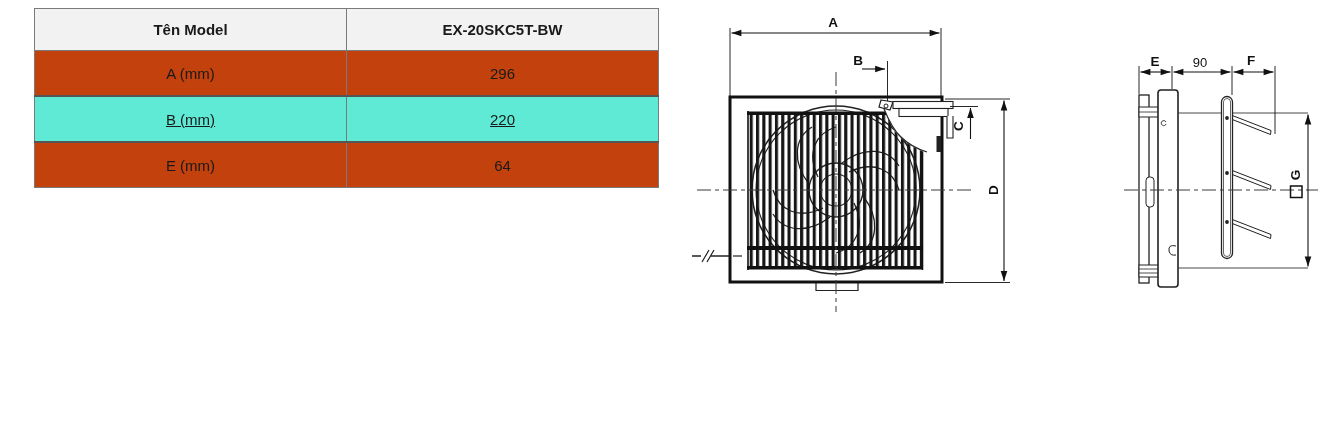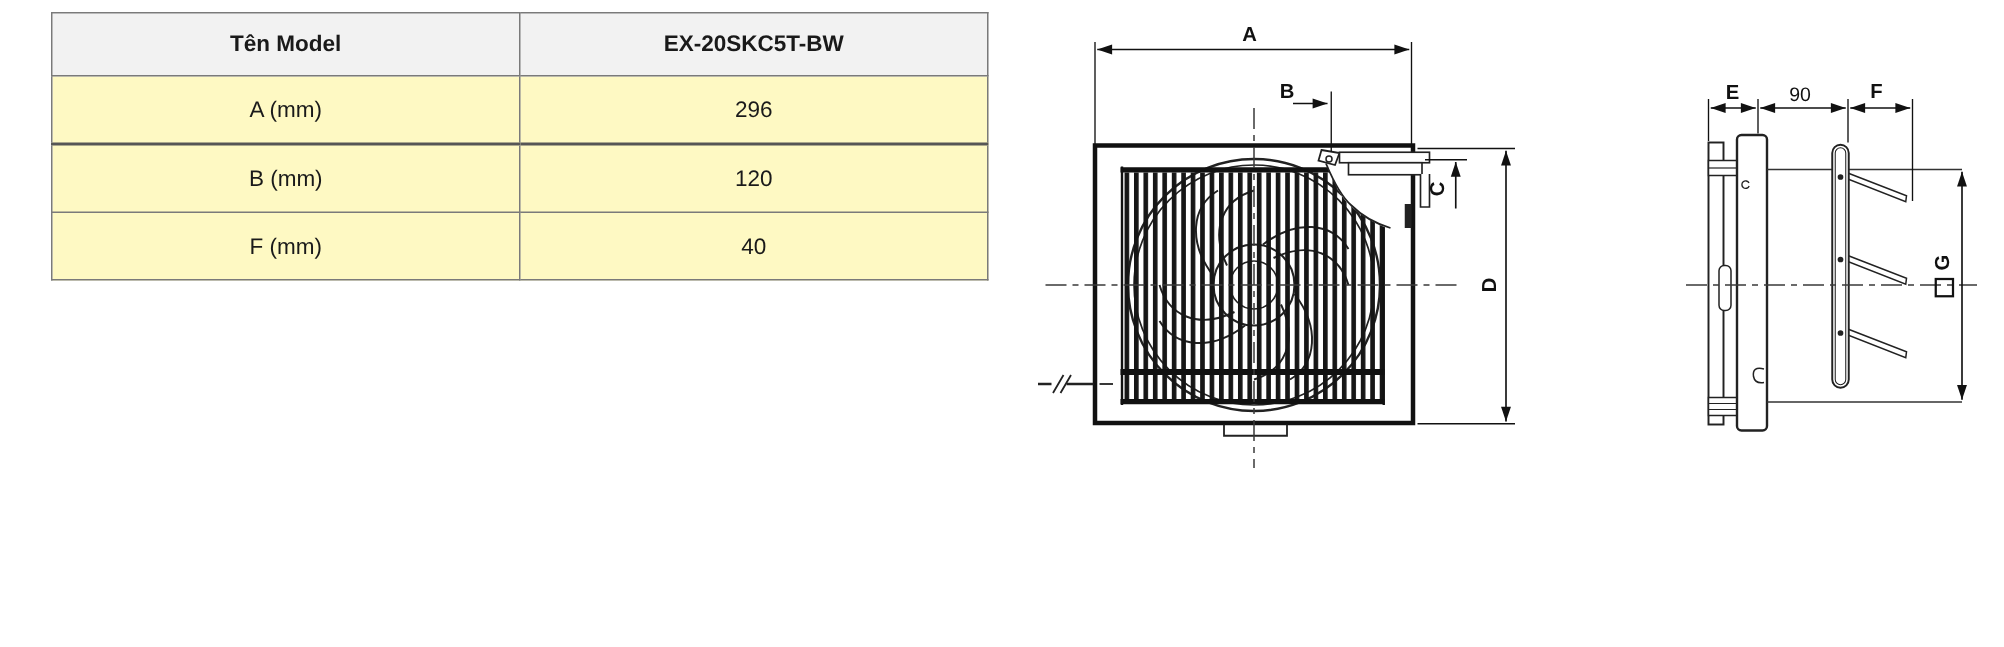--- a/index.html
+++ b/index.html
@@ -2,23 +2,23 @@
 <html><head>
 <meta charset="utf-8">
 <style>
   html,body{margin:0;padding:0;background:#fff;}
   .canvas{position:relative;width:1336px;height:431px;background:#fff;overflow:hidden;
           font-family:"Liberation Sans",sans-serif;color:#1a1a1a;}
   
   .spec-table{position:absolute;left:34px;top:8px;width:625px;border-collapse:collapse;
               font-size:15px;color:#1a1a1a;table-layout:fixed;}
   .spec-table th,.spec-table td{border:1px solid #7a7a7a;text-align:center;vertical-align:middle;
-              height:44px;padding:0 6px;background:#fef9c3;}
+              height:44px;padding:0 6px;background:#c2410c;}
   .spec-table thead th{background:#f2f2f2;font-weight:bold;height:41px;}
-  .spec-table tr.stripe td{background:#fef9c3;}
+  .spec-table tr.stripe td{background:#5eead4;text-decoration:underline;}
   .spec-table tr.thick-top td{border-top:2px solid #565656;}
   
   .drawings{position:absolute;left:0;top:0;width:1336px;height:431px;}
   .drawings text{font-family:"Liberation Sans",sans-serif;fill:#111;}
   .dim-label{font-size:13.5px;font-weight:bold;}
   .dim-num{font-size:13px;font-weight:normal;}
 </style>
 </head>
 <body>
 
@@ -31,25 +31,25 @@
         <th>EX-20SKC5T-BW</th>
       </tr>
     </thead>
     <tbody>
         <tr>
       <td>A (mm)</td>
       <td>296</td>
     </tr>
         <tr class="stripe thick-top">
       <td>B (mm)</td>
-      <td>120</td>
+      <td>220</td>
     </tr>
-        <tr class="stripe">
-      <td>F (mm)</td>
-      <td>40</td>
+        <tr class="thick-top">
+      <td>E (mm)</td>
+      <td>64</td>
     </tr>
       </tbody>
   </table>
 
   <svg class="drawings" viewBox="0 0 1336 431" xmlns="http://www.w3.org/2000/svg">
     <defs>
       <marker id="arr" viewBox="0 0 10 7" refX="9.5" refY="3.5" markerWidth="11" markerHeight="8" markerUnits="userSpaceOnUse" orient="auto-start-reverse">
         <path d="M0.5,0.5 L9.5,3.5 L0.5,6.5 Z" fill="#111"></path>
       </marker>
       <pattern id="bars" width="6.3" height="10" patternUnits="userSpaceOnUse">

